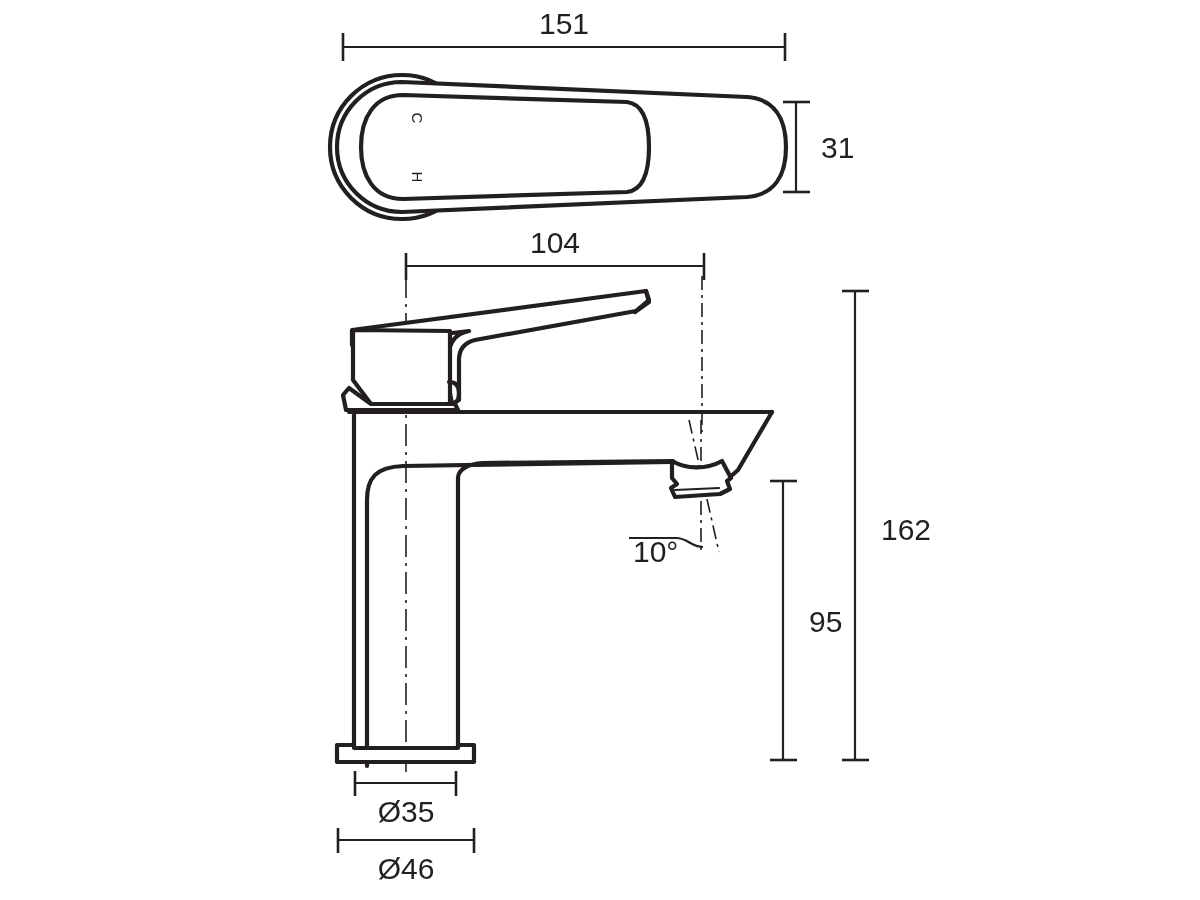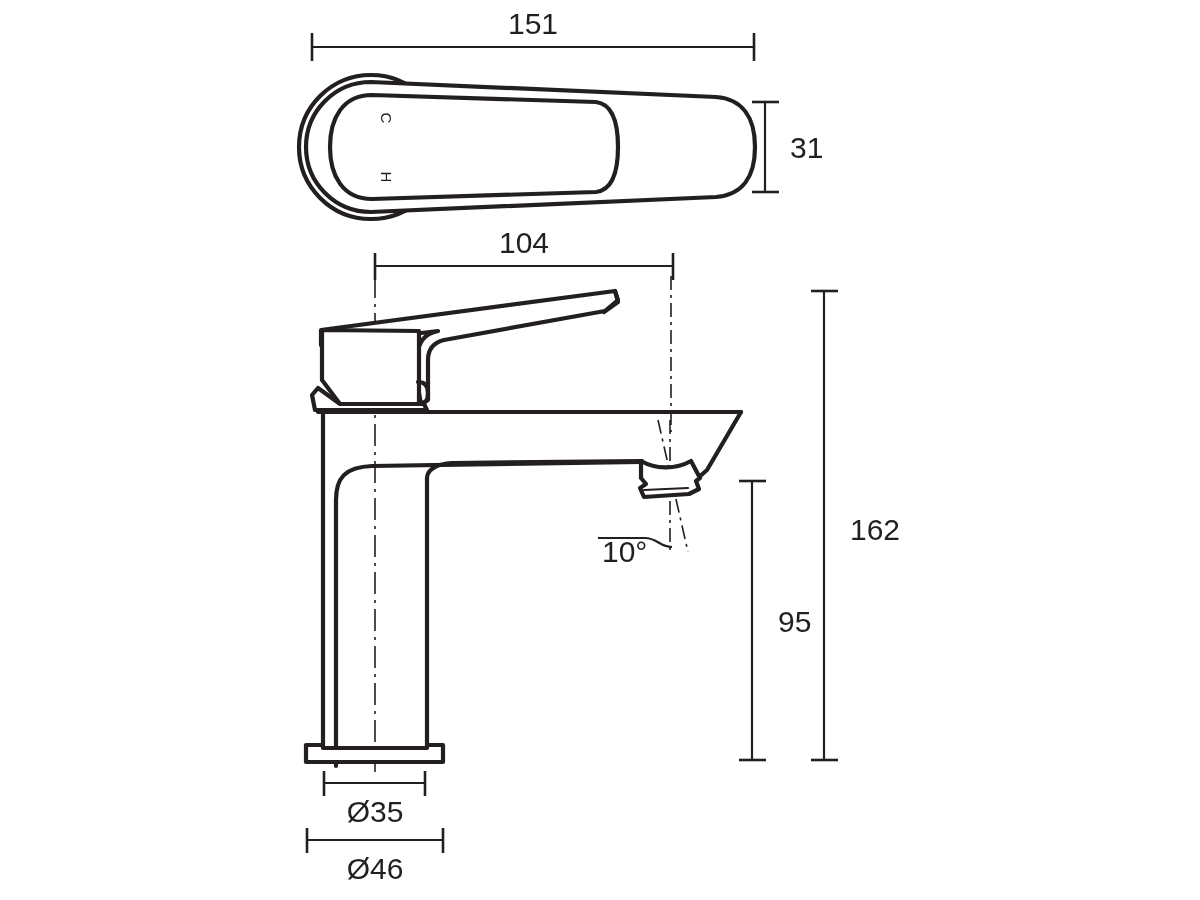--- a/index.html
+++ b/index.html
@@ -11,20 +11,21 @@
     width: 1200px;
     height: 900px;
     overflow: hidden;
     font-family: "Liberation Sans", sans-serif;
   }
   #drawing-root {
     position: relative;
     width: 1095px;
     height: 900px;
     background: #ffffff;
+    margin-left: 31px;
   }
   svg#tech-drawing {
     display: block;
     width: 1200px;
     height: 900px;
   }
   .dim-text {
     font-family: "Liberation Sans", sans-serif;
     font-size: 30px;
     fill: #231f20;

